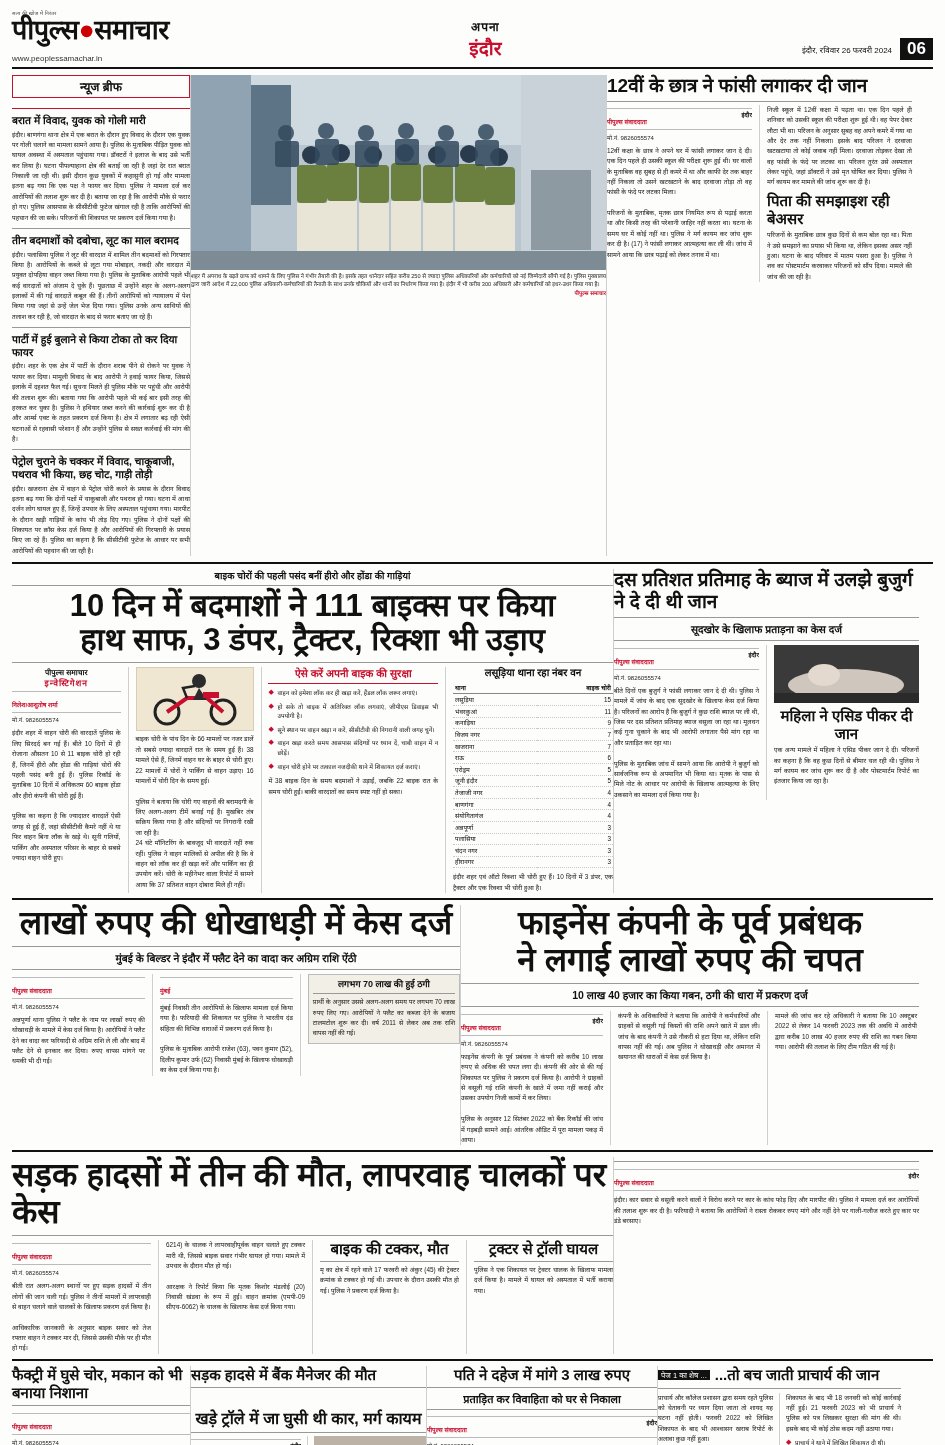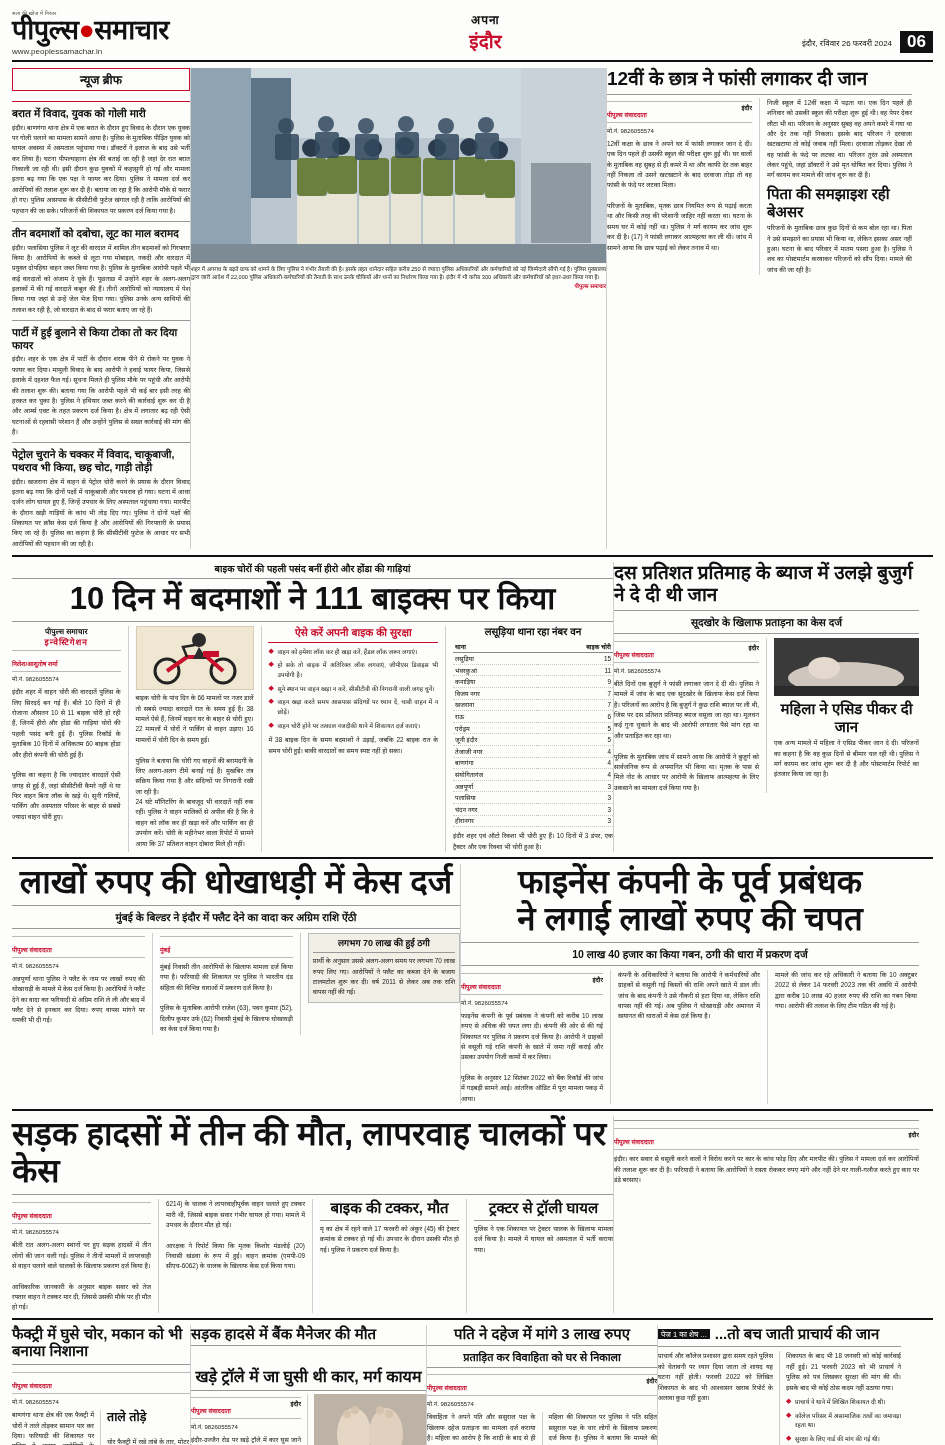--- a/index.html
+++ b/index.html
@@ -13,21 +13,21 @@
     overflow: hidden;
   }
   .page { width:945px; height:1445px; padding: 10px 12px; position:relative; }
 
   
   .masthead { display:flex; align-items:flex-end; justify-content:space-between; border-bottom: 2px solid #111; padding-bottom:4px; }
   .mast-left { display:flex; flex-direction:column; }
   .mast-tagline { font-size:5px; color:#444; letter-spacing:.2px; margin-bottom:1px;}
   .mast-logo { font-size:27px; font-weight:bold; letter-spacing:-0.5px; line-height:1; }
   .mast-logo .dot { color:#c00; }
-  .mast-url { font-size:8px; color:#333; margin-top:3px; }
+  .mast-url { font-size:8px; color:#333; margin-top:10px; }
   .mast-center { text-align:center; flex:0 0 auto; padding-bottom:2px;}
   .mast-center .apna { font-size:12px; font-weight:bold; letter-spacing:1px;}
   .mast-center .indore { font-size:19px; font-weight:bold; color:#c8102e; }
   .mast-right { display:flex; align-items:center; gap:8px; padding-bottom:3px;}
   .mast-date { font-size:8px; }
   .mast-pageno { background:#111; color:#fff; font-size:17px; font-weight:bold; padding:1px 7px; line-height:1.15;}
 
   
   .row { display:flex; }
   .rule-v { width:1px; background:#cfcfcf; }
@@ -218,20 +218,21 @@
   </div>
 
   <div class="rule-h thick" style="margin-top:6px;"></div>
 
   <div class="row" style="margin-top:4px;">
 
     <div class="col" style="width:601px;">
       <div class="kicker">बाइक चोरों की पहली पसंद बनीं हीरो और होंडा की गाड़ियां</div>
       <div class="rule-h" style="margin:3px 0;"></div>
       <h1 class="hl-xxl center">10 दिन में बदमाशों ने 111 बाइक्स पर किया</h1>
+      <h1 class="hl-xxl center">हाथ साफ, 3 डंपर, ट्रैक्टर, रिक्शा भी उड़ाए</h1>
       <div class="rule-h" style="margin:5px 0 4px;"></div>
 
       <div class="row" style="gap:7px;">
 
         <div style="width:112px;">
           <div class="logo-stamp">
             <span>पीपुल्स समाचार</span>
             <span class="sub">इन्वेस्टिगेशन</span>
           </div>
           <div style="border-top:1px solid #bbb;border-bottom:1px solid #bbb;margin:3px 0;padding:1px 0;">

